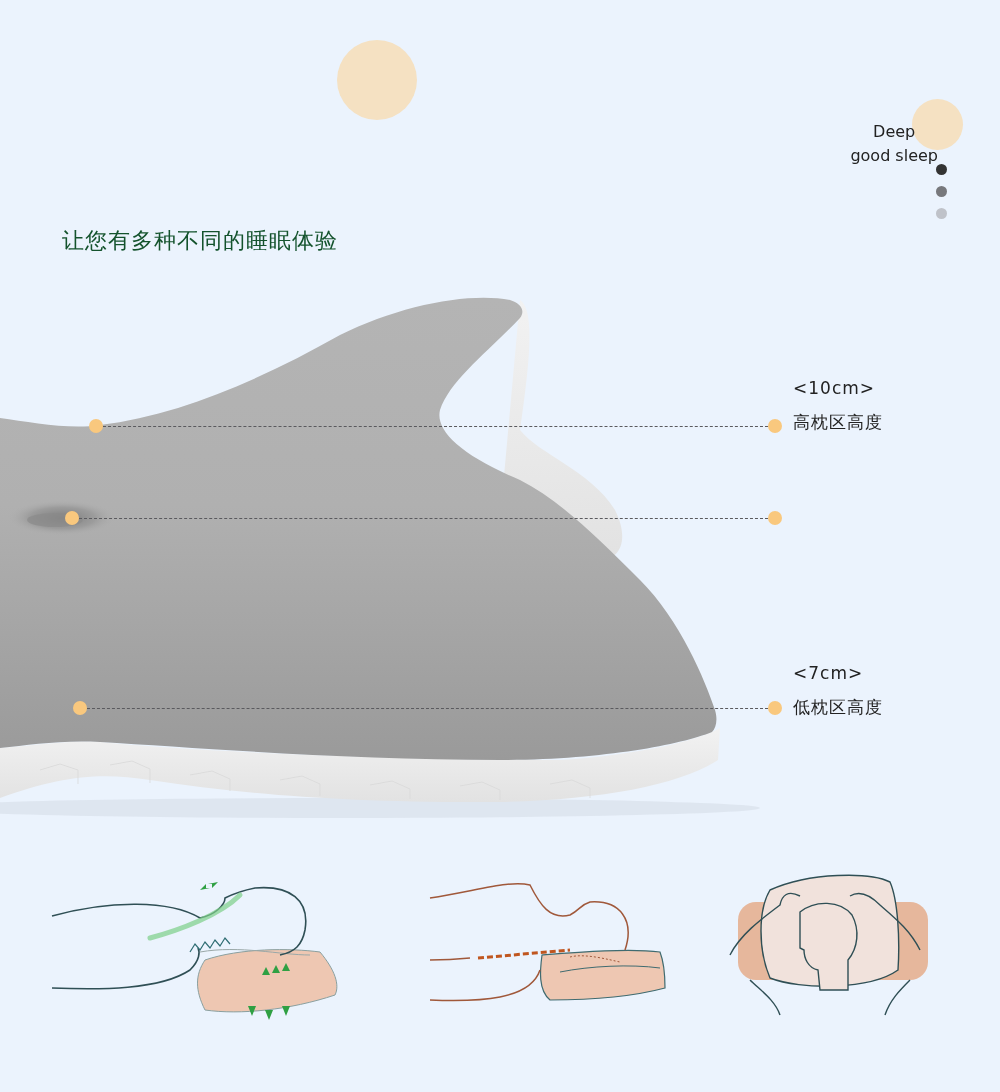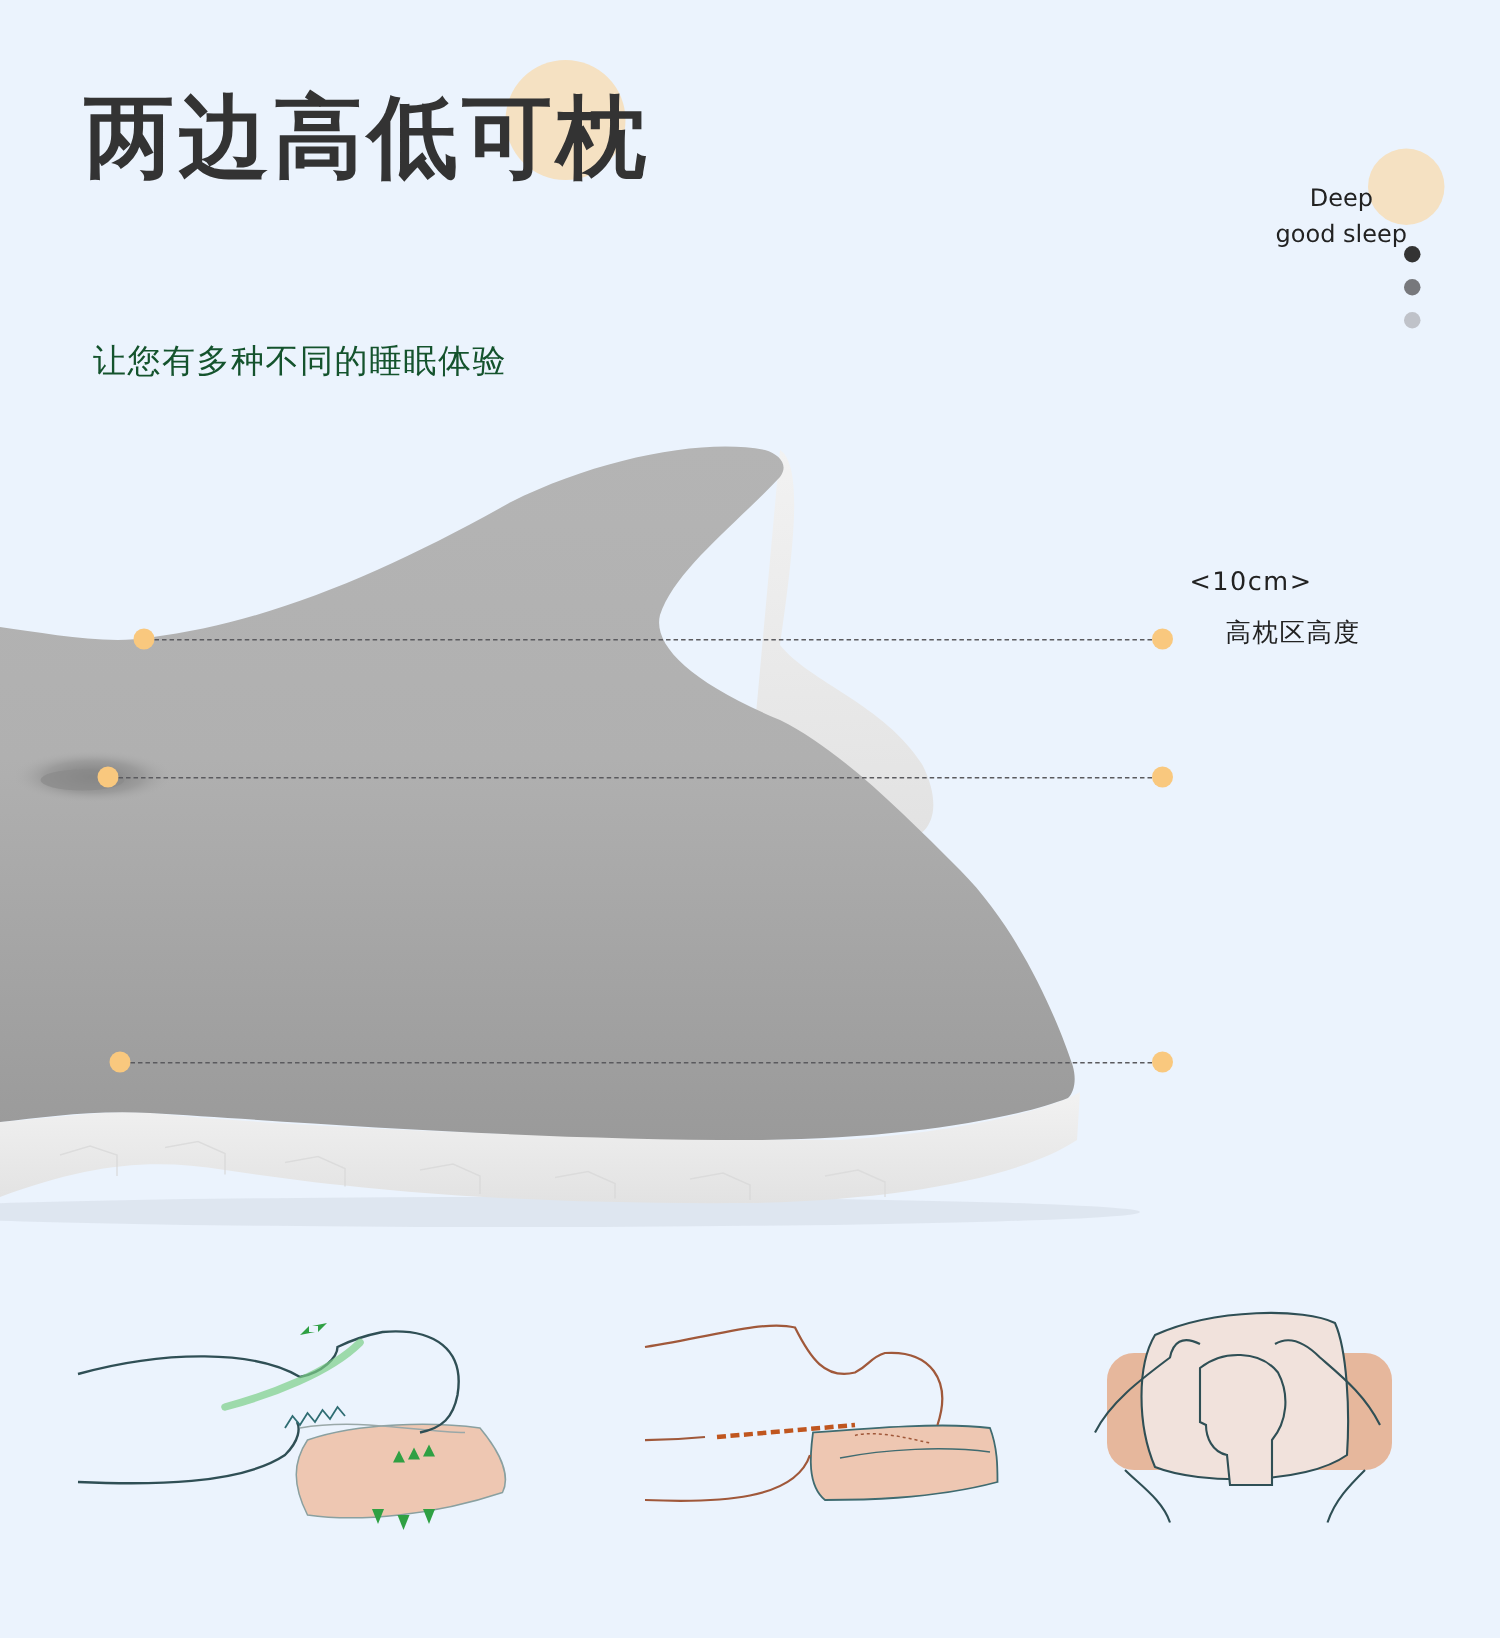--- a/index.html
+++ b/index.html
@@ -44,33 +44,32 @@
 
     .marker {
       position: absolute; width: 14px; height: 14px; border-radius: 50%;
       background: #f9c87e;
     }
     .dash-line {
       position: absolute; height: 0; border-top: 1.5px dashed #5a5a5e;
     }
     .label-block { position: absolute; left: 793px; font-size: 17px; color: #222; white-space: nowrap; }
     .label-block .val { line-height: 34px; letter-spacing: 1px; }
-    .label-block .name { line-height: 34px; letter-spacing: 1px; margin-left: 24px; }
+    .label-block .name { line-height: 34px; letter-spacing: 1px; }
 
     .illus { position: absolute; top: 860px; }
   </style>
 </head>
 <body>
 
 <div class="page">
 
   <div class="deco-circle-title"></div>
 
   <div class="headline">
-    <div>两边高低可枕</div>
   </div>
 
   <div class="subtitle">让您有多种不同的睡眠体验</div>
 
   <div class="deco-circle-brand"></div>
   <div class="brand">
     <div>Deep</div>
     <div>good sleep</div>
   </div>
   <div class="dots">
@@ -130,20 +129,24 @@
   <div class="marker" style="left:768px; top:511px;"></div>
 
   <div class="marker" style="left:73px; top:701px;"></div>
   <div class="dash-line" style="left:87px; top:708px; width:686px;"></div>
   <div class="marker" style="left:768px; top:701px;"></div>
 
   <div class="label-block" style="top:371px;">
     <div class="val">&lt;10cm&gt;</div>
     <div class="name">高枕区高度</div>
   </div>
+  <div class="label-block" style="top:656px;">
+    <div class="val">&lt;7cm&gt;</div>
+    <div class="name">低枕区高度</div>
+  </div>
 
   <div class="illus" style="left:40px;">
     <svg width="320" height="170" viewBox="0 0 320 170">
       <path d="M 165 100 C 200 88, 250 88, 280 92 C 295 110, 300 125, 295 135 C 250 150, 200 155, 165 150 C 155 130, 155 115, 165 100 Z" fill="#eec7b2" stroke="#8aa0a0" stroke-width="1"></path>
       <path d="M 160 92 C 200 85, 240 95, 270 95" fill="none" stroke="#9aa8a8" stroke-width="1"></path>
       <path d="M 12 56 C 70 40, 130 40, 160 58 C 175 55, 185 45, 185 38 C 195 33, 205 30, 215 28 C 250 25, 270 40, 265 70 C 262 85, 255 92, 240 95" fill="none" stroke="#2f4f55" stroke-width="1.6"></path>
       <path d="M 12 128 C 60 130, 120 130, 150 110 C 160 100, 160 92, 158 88" fill="none" stroke="#2f4f55" stroke-width="1.6"></path>
       <path d="M 110 78 C 140 70, 180 55, 200 35" fill="none" stroke="#7ccf87" stroke-width="5" opacity="0.7" stroke-linecap="round"></path>
       <g fill="none" stroke="#2f6d73" stroke-width="1.2">
         <path d="M 150 92 l 5 -8 l 5 6 l 5 -8 l 5 6 l 5 -8 l 5 6 l 5 -8 l 5 6"></path>

